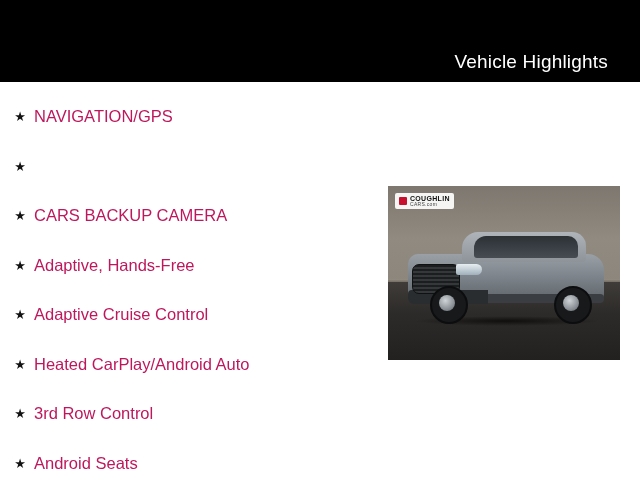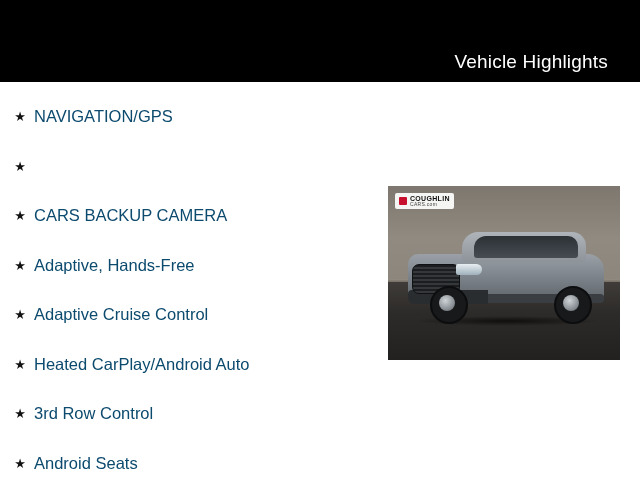--- a/index.html
+++ b/index.html
@@ -53,21 +53,21 @@
   .bullet-star {
     width: 20px;
     text-align: center;
     font-size: 13px;
     color: #111111;
     line-height: 1;
     flex: 0 0 20px;
   }
   .feature-label {
     font-size: 16.5px;
-    color: #0c4a6e;
+    color: #be185d;
     padding-left: 4px;
     white-space: nowrap;
   }
   .vehicle-photo {
     position: absolute;
     left: 388px;
     top: 186px;
     width: 232px;
     height: 174px;
     overflow: hidden;

